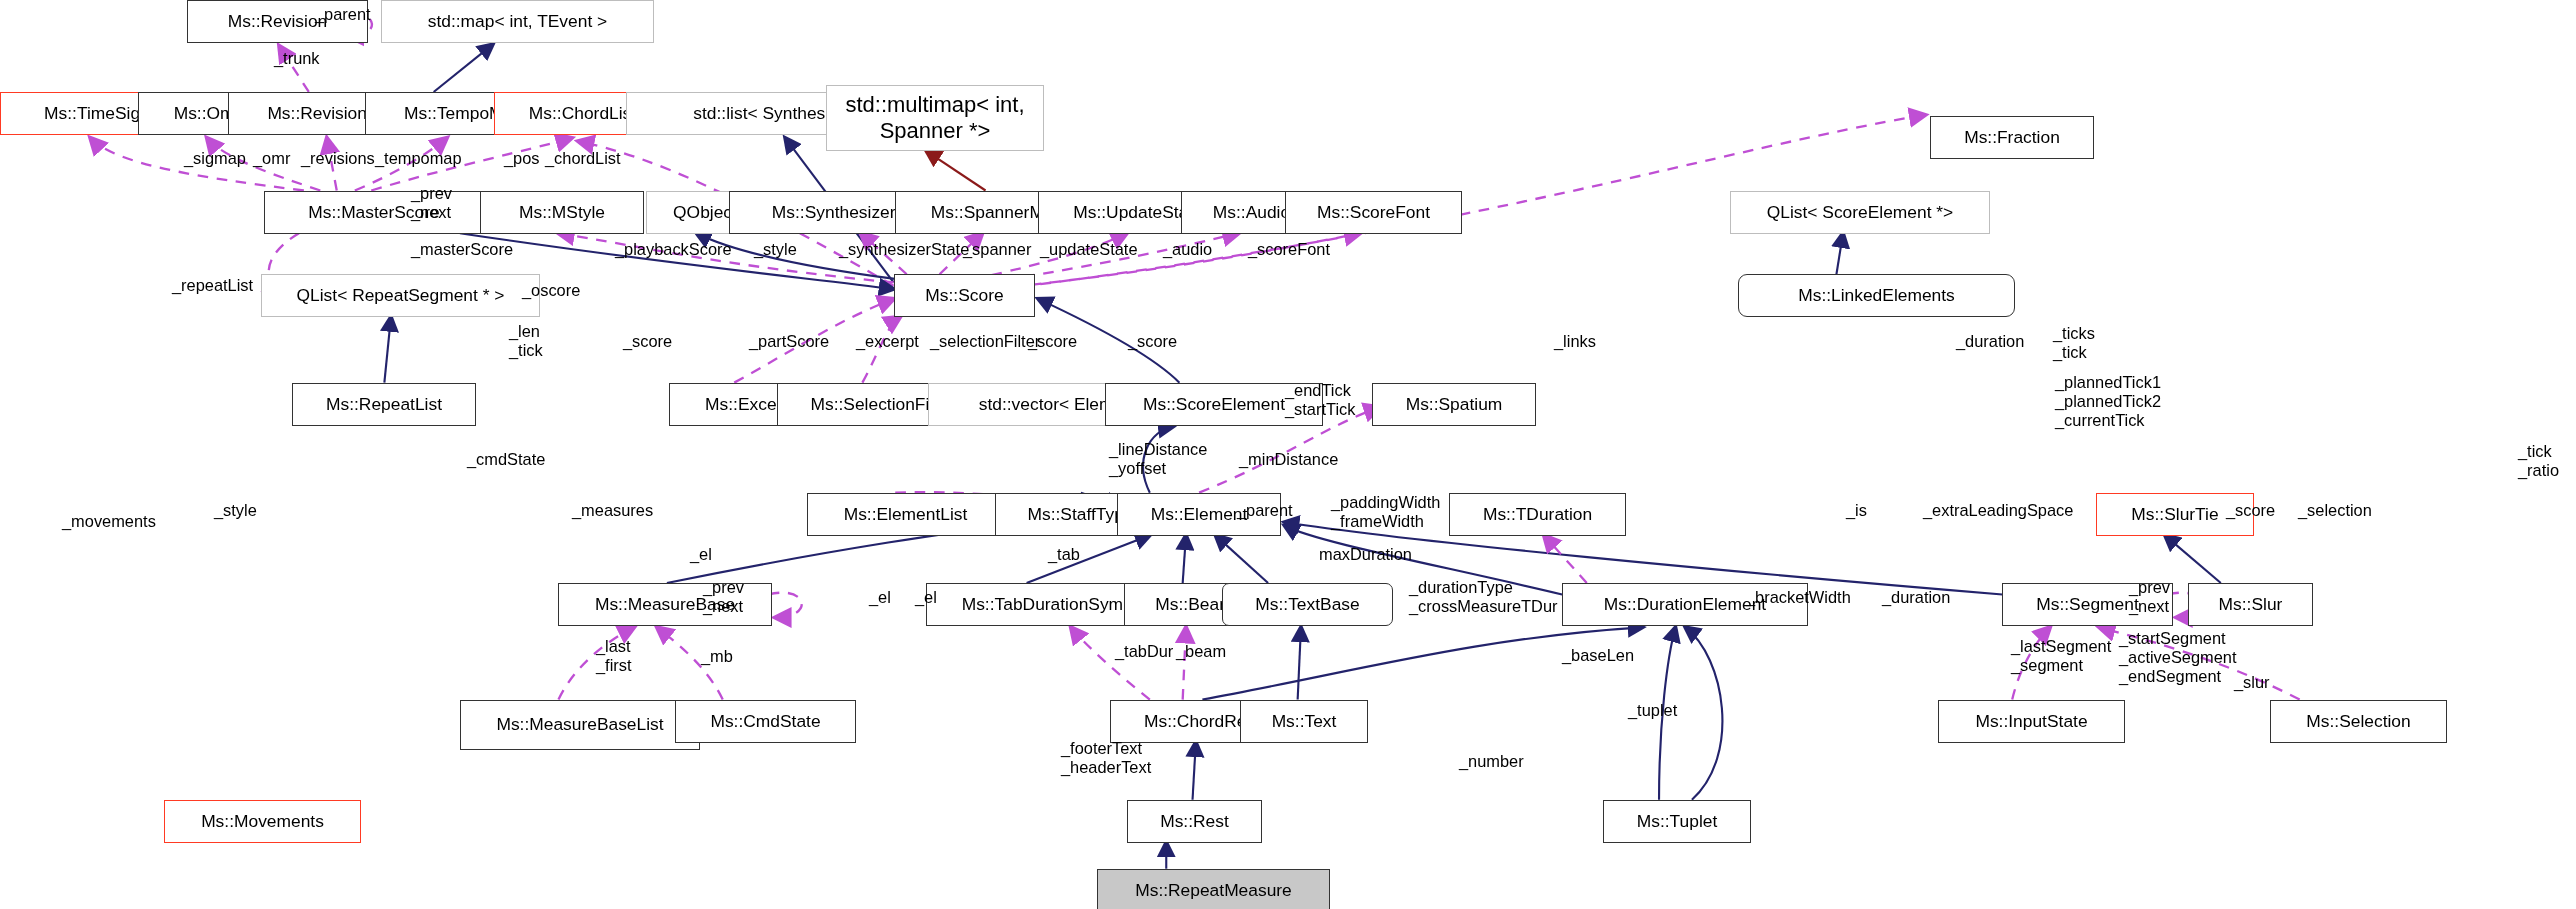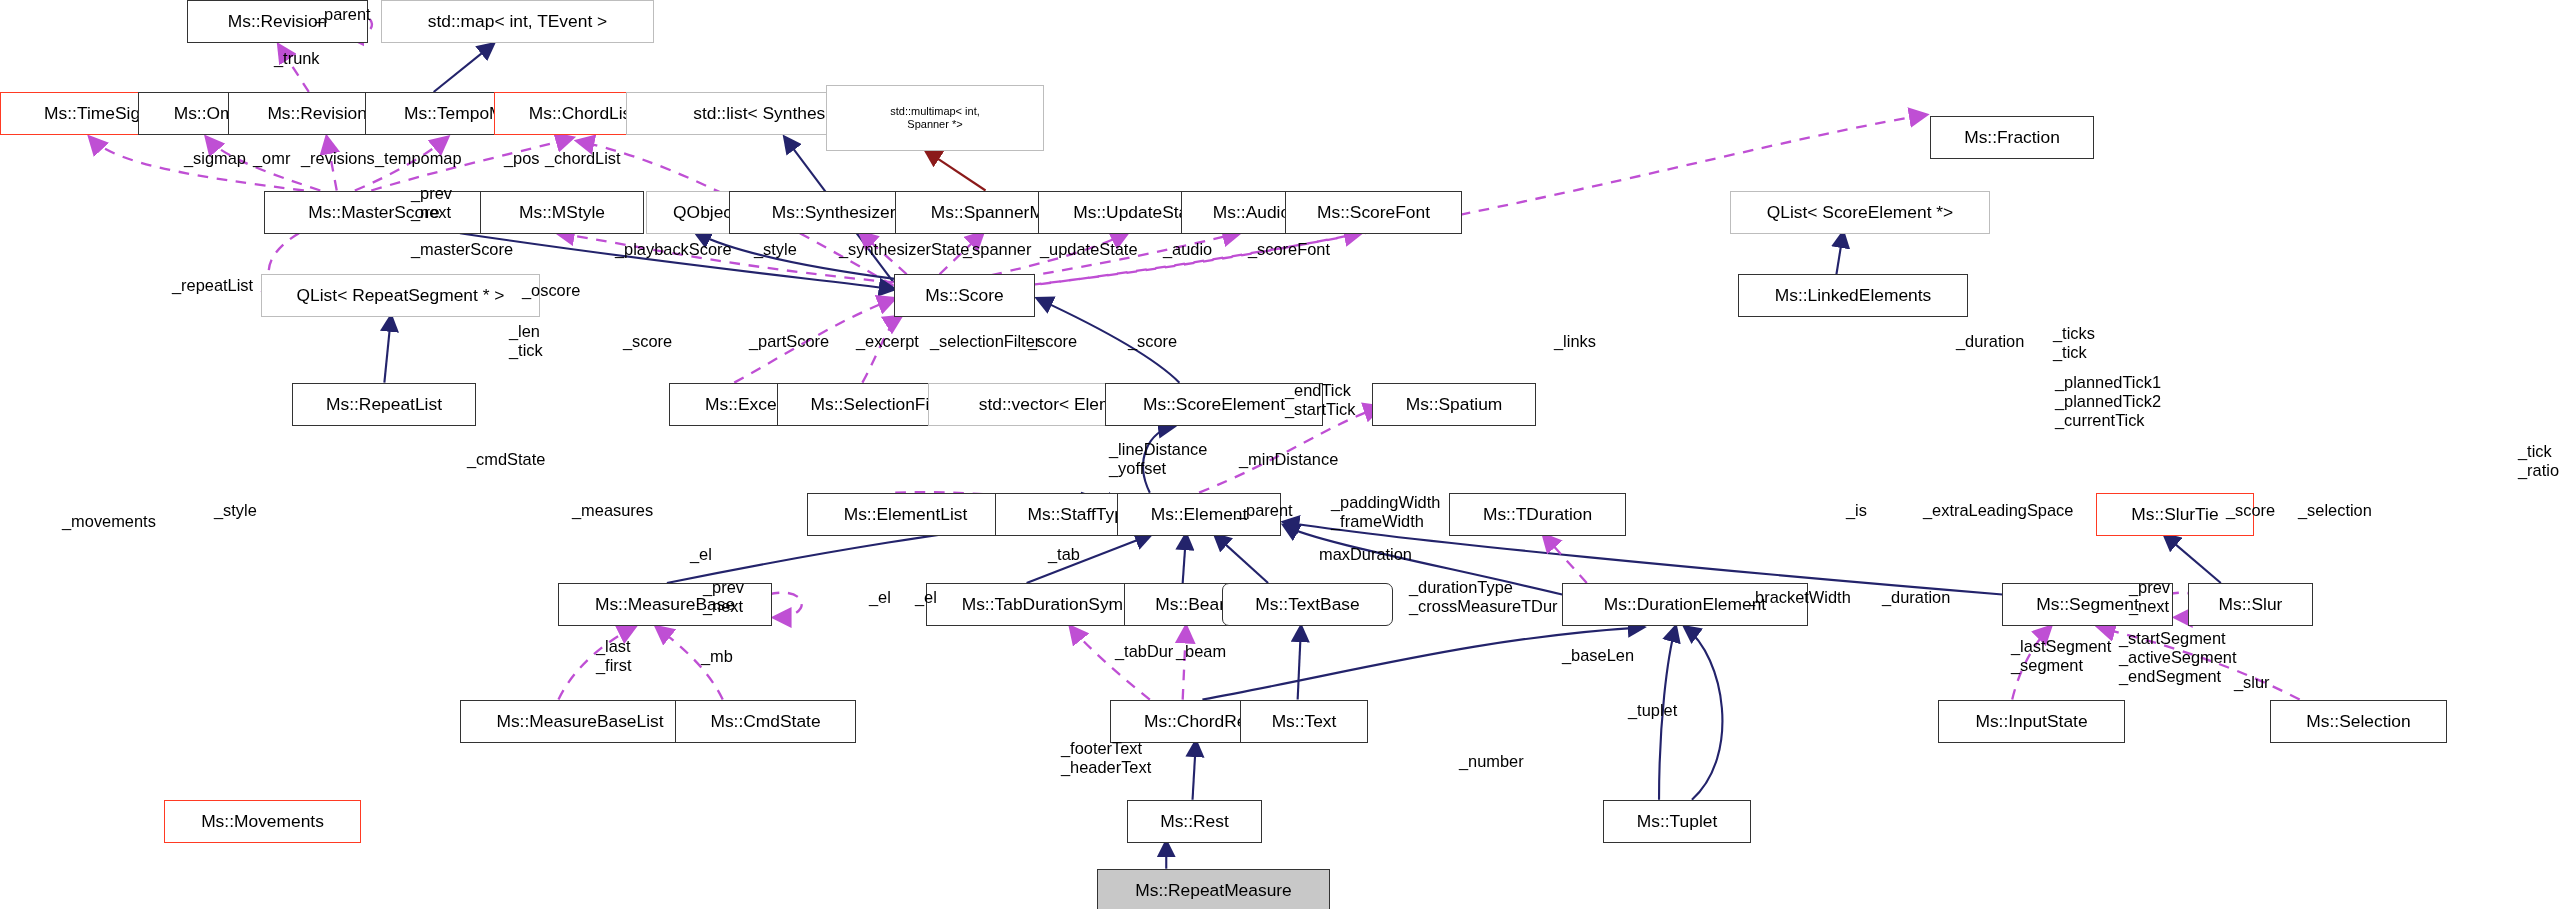--- a/index.html
+++ b/index.html
@@ -20,21 +20,21 @@
     line-height:1.12;
     color:#000000;
     white-space:pre;
     text-align:center;
     background:#ffffff;
     border:1.9px solid #333333;
   }
   .node.gray-border{border:1.9px solid #bdbdbd;}
   .node.red-border{border:1.9px solid #ff3a23;}
   .node.highlight{background:#c8c8c8;border:1.9px solid #333333;}
-  .node.two-line{line-height:1.18;font-size:11px;}
+  .node.two-line{line-height:1.18;font-size:22px;}
   .elabel{
     position:absolute;
     font-size:16.4px;
     color:#000000;
     white-space:pre;
     line-height:1.15;
     background:transparent;
   }
 </style>
 </head>
@@ -125,40 +125,40 @@
       <div class="node" style="left: 480px; top: 191px; width: 164px; height: 43px;">Ms::MStyle</div>
       <div class="node gray-border" style="left: 646px; top: 191px; width: 118px; height: 43px;">QObject</div>
       <div class="node" style="left: 729px; top: 191px; width: 250px; height: 43px;">Ms::SynthesizerState</div>
       <div class="node" style="left: 895px; top: 191px; width: 204px; height: 43px;">Ms::SpannerMap</div>
       <div class="node" style="left: 1038px; top: 191px; width: 200px; height: 43px;">Ms::UpdateState</div>
       <div class="node" style="left: 1181px; top: 191px; width: 141px; height: 43px;">Ms::Audio</div>
       <div class="node" style="left: 1285px; top: 191px; width: 177px; height: 43px;">Ms::ScoreFont</div>
       <div class="node gray-border" style="left: 1730px; top: 191px; width: 260px; height: 43px;">QList&lt; ScoreElement *&gt;</div>
       <div class="node" style="left: 894px; top: 274px; width: 141px; height: 43px;">Ms::Score</div>
       <div class="node gray-border" style="left: 261px; top: 274px; width: 279px; height: 43px;">QList&lt; RepeatSegment * &gt;</div>
-      <div class="node" style="left: 1738px; top: 274px; width: 230px; height: 43px;">Ms::LinkedElements</div>
+      <div class="node" style="left: 1738px; top: 274px; width: 277px; height: 43px; border-radius: 9px;">Ms::LinkedElements</div>
       <div class="node" style="left: 292px; top: 383px; width: 184px; height: 43px;">Ms::RepeatList</div>
       <div class="node" style="left: 669px; top: 383px; width: 164px; height: 43px;">Ms::Excerpt</div>
       <div class="node" style="left: 777px; top: 383px; width: 210px; height: 43px;">Ms::SelectionFilter</div>
       <div class="node gray-border" style="left: 928px; top: 383px; width: 287px; height: 43px;">std::vector&lt; Element * &gt;</div>
       <div class="node" style="left: 1105px; top: 383px; width: 218px; height: 43px;">Ms::ScoreElement</div>
       <div class="node" style="left: 1357px; top: 383px; width: 164px; height: 43px; margin-left: 15px;">Ms::Spatium</div>
       <div class="node" style="left: 807px; top: 493px; width: 197px; height: 43px;">Ms::ElementList</div>
       <div class="node" style="left: 995px; top: 493px; width: 171px; height: 43px;">Ms::StaffType</div>
       <div class="node" style="left: 1117px; top: 493px; width: 164px; height: 43px;">Ms::Element</div>
       <div class="node" style="left: 1449px; top: 493px; width: 177px; height: 43px;">Ms::TDuration</div>
       <div class="node red-border" style="left: 2096px; top: 493px; width: 158px; height: 43px;">Ms::SlurTie</div>
       <div class="node" style="left: 558px; top: 583px; width: 214px; height: 43px;">Ms::MeasureBase</div>
       <div class="node" style="left: 926px; top: 583px; width: 256px; height: 43px;">Ms::TabDurationSymbol</div>
       <div class="node" style="left: 1124px; top: 583px; width: 141px; height: 43px;">Ms::Beam</div>
       <div class="node" style="left: 1222px; top: 583px; width: 171px; height: 43px; border-radius: 7px;">Ms::TextBase</div>
       <div class="node" style="left: 1562px; top: 583px; width: 246px; height: 43px;">Ms::DurationElement</div>
       <div class="node" style="left: 2002px; top: 583px; width: 171px; height: 43px;">Ms::Segment</div>
       <div class="node" style="left: 2188px; top: 583px; width: 125px; height: 43px;">Ms::Slur</div>
-      <div class="node" style="left: 460px; top: 700px; width: 240px; height: 43px;">Ms::MeasureBaseList</div>
+      <div class="node" style="left: 460px; top: 700px; width: 240px; height: 50px;">Ms::MeasureBaseList</div>
       <div class="node" style="left: 675px; top: 700px; width: 181px; height: 43px;">Ms::CmdState</div>
       <div class="node" style="left: 1110px; top: 700px; width: 184px; height: 43px;">Ms::ChordRest</div>
       <div class="node" style="left: 1240px; top: 700px; width: 128px; height: 43px;">Ms::Text</div>
       <div class="node" style="left: 1938px; top: 700px; width: 187px; height: 43px;">Ms::InputState</div>
       <div class="node" style="left: 2270px; top: 700px; width: 177px; height: 43px;">Ms::Selection</div>
       <div class="node red-border" style="left: 164px; top: 800px; width: 197px; height: 43px;">Ms::Movements</div>
       <div class="node" style="left: 1127px; top: 800px; width: 135px; height: 43px;">Ms::Rest</div>
       <div class="node" style="left: 1603px; top: 800px; width: 148px; height: 43px;">Ms::Tuplet</div>
       <div class="node highlight" style="left: 1097px; top: 869px; width: 233px; height: 43px;">Ms::RepeatMeasure</div>
     </div>

